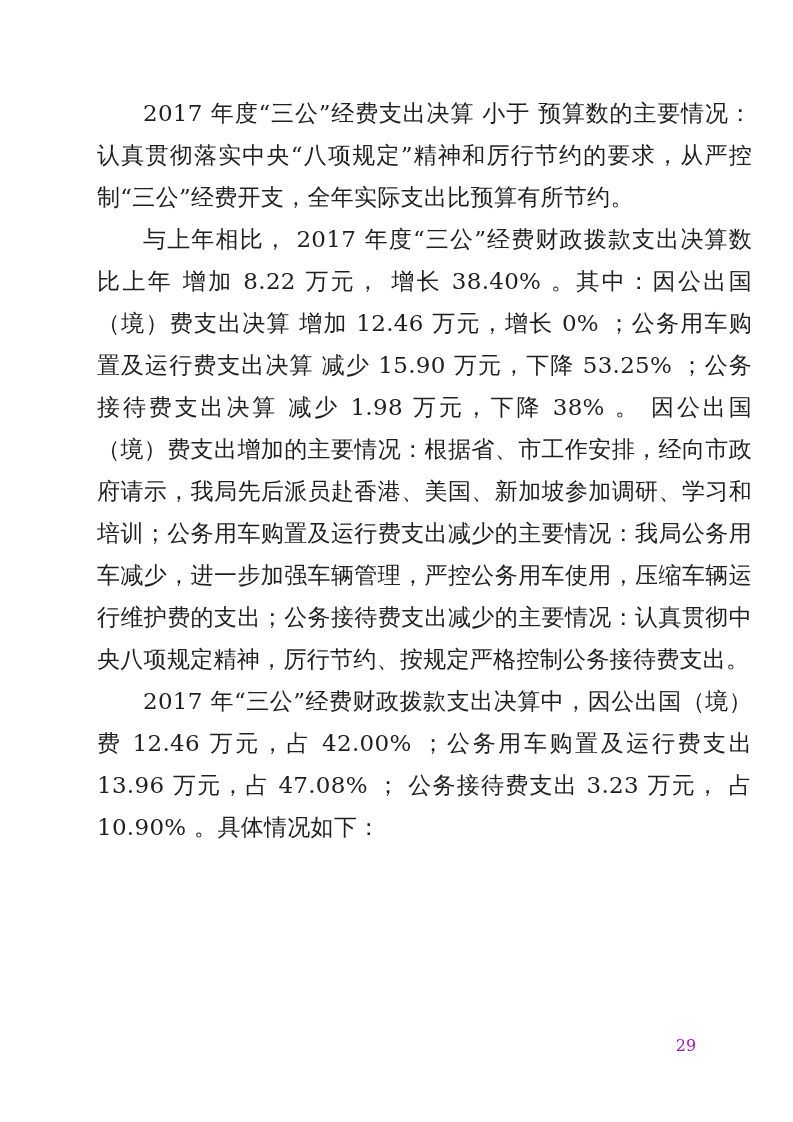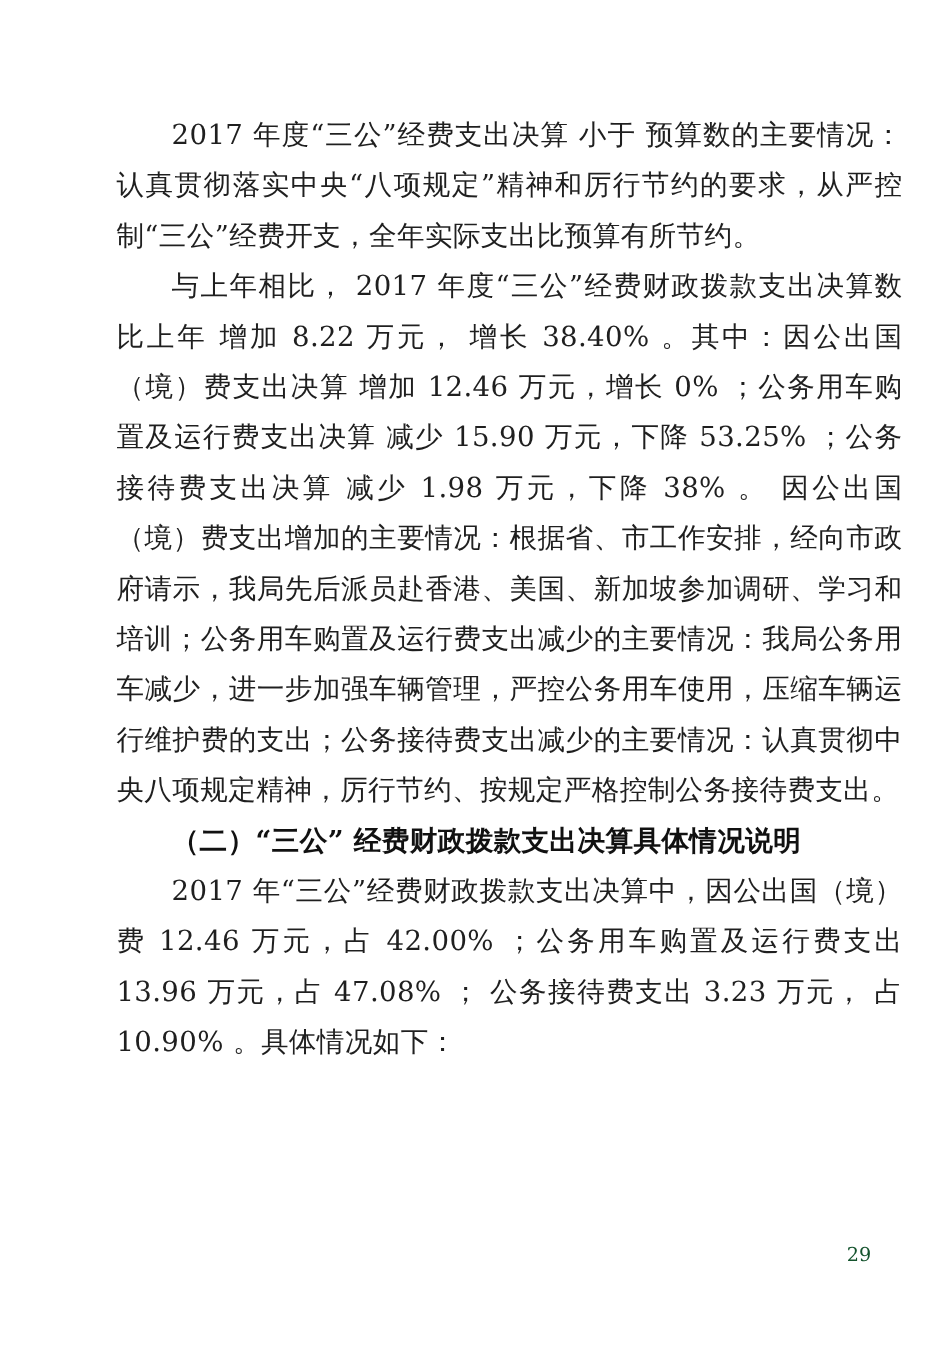--- a/index.html
+++ b/index.html
@@ -41,30 +41,29 @@
   }
   .heading {
     font-weight: bold;
     color: #111111;
   }
   .page-num {
     position: absolute;
     left: 646px;
     top: 1036px;
     width: 80px;
-    text-align: right;
+    text-align: center;
     font-size: 16px;
-    color: #14532d;
+    color: #a21caf;
     font-family: "DejaVu Serif", "Liberation Serif", serif;
   }
 </style>
 </head>
 <body>
 
 <div class="page">
   <div class="content">
     <p class="para">2017 年度“三公”经费支出决算 小于 预算数的主要情况：认真贯彻落实中央“八项规定”精神和厉行节约的要求，从严控制“三公”经费开支，全年实际支出比预算有所节约。</p>
     <p class="para">与上年相比， 2017 年度“三公”经费财政拨款支出决算数比上年 增加 8.22 万元， 增长 38.40% 。其中：因公出国（境）费支出决算 增加 12.46 万元，增长 0% ；公务用车购置及运行费支出决算 减少 15.90 万元，下降 53.25% ；公务接待费支出决算 减少 1.98 万元，下降 38% 。 因公出国（境）费支出增加的主要情况：根据省、市工作安排，经向市政府请示，我局先后派员赴香港、美国、新加坡参加调研、学习和培训；公务用车购置及运行费支出减少的主要情况：我局公务用车减少，进一步加强车辆管理，严控公务用车使用，压缩车辆运行维护费的支出；公务接待费支出减少的主要情况：认真贯彻中央八项规定精神，厉行节约、按规定严格控制公务接待费支出。</p>
-    <p class="para heading">（二）“三公” 经费财政拨款支出决算具体情况说明</p>
     <p class="para">2017 年“三公”经费财政拨款支出决算中，因公出国（境）费 12.46 万元，占 42.00% ；公务用车购置及运行费支出 13.96 万元，占 47.08% ； 公务接待费支出 3.23 万元， 占 10.90% 。具体情况如下：</p>
   </div>
   <div class="page-num">29</div>
 </div>
 
 </body></html>

